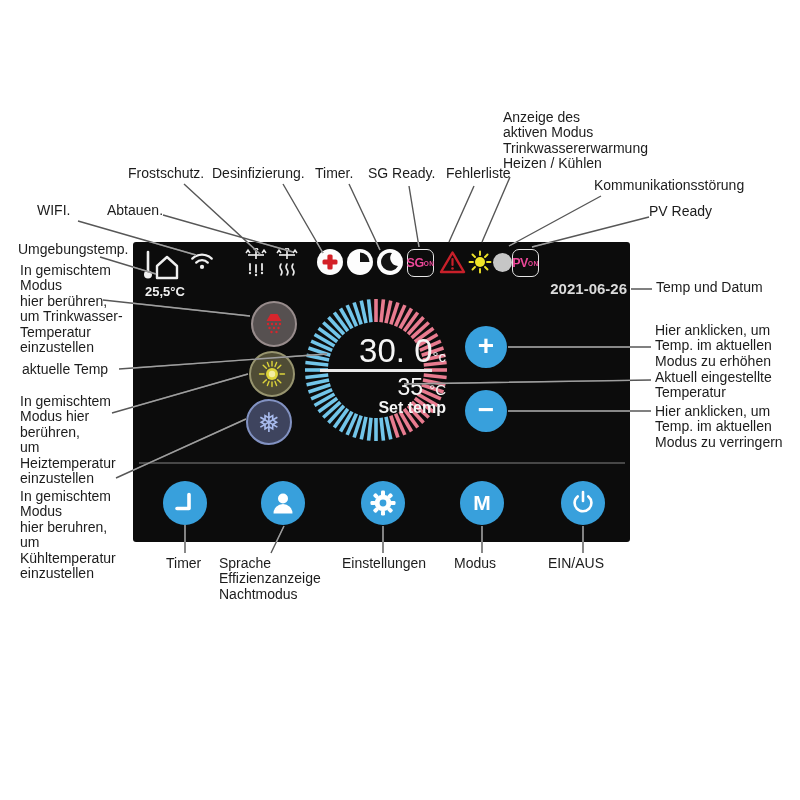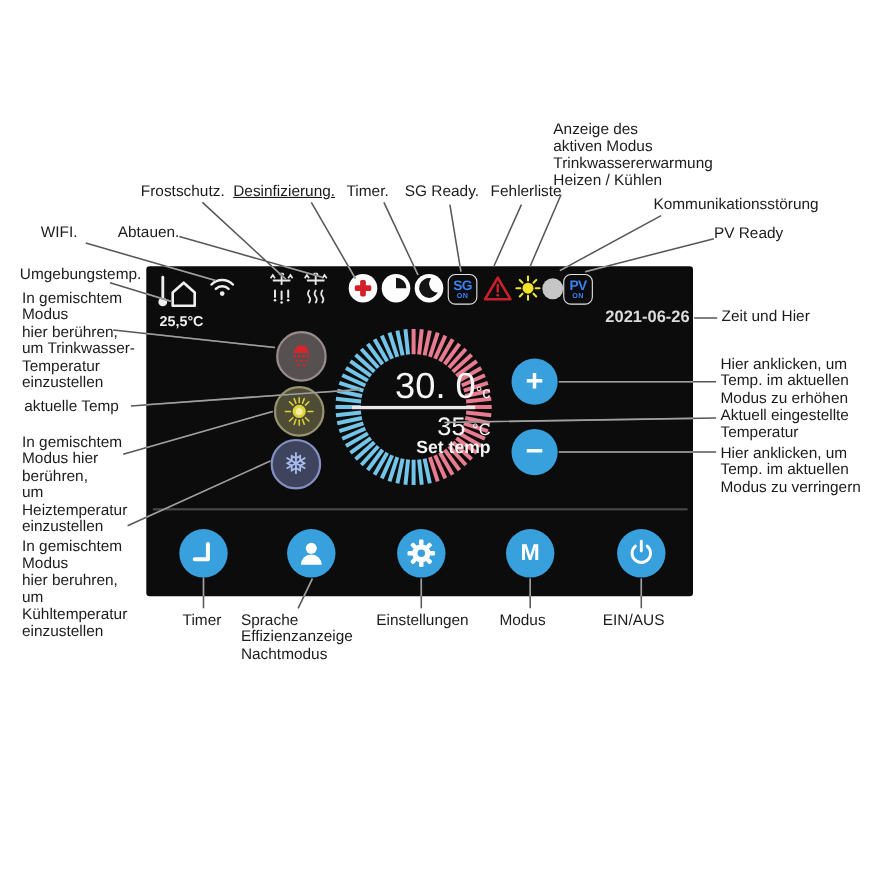--- a/index.html
+++ b/index.html
@@ -3,42 +3,42 @@
 <meta charset="utf-8">
 <style>
   html,body{margin:0;padding:0;background:#fff;}
   .canvas{position:relative;width:800px;height:800px;background:#ffffff;overflow:hidden;
           font-family:"Liberation Sans",sans-serif;color:#161616;}
   .note{position:absolute;font-size:14px;line-height:15.4px;white-space:pre-line;color:#1c1c1c;}
   .panel{position:absolute;left:133px;top:242px;width:497px;height:300px;background:#0c0c0c;border-radius:3px;}
   .abs{position:absolute;}
   .circle-ind{position:absolute;width:26px;height:26px;border-radius:50%;background:#fdfdfd;}
   .badge{position:absolute;width:25px;height:26px;border:1.6px solid #e6e6e6;border-radius:7px;
-         display:flex;flex-direction:column;align-items:center;justify-content:center;color:#3b82f6;}
+         display:flex;flex-direction:row;align-items:center;justify-content:center;color:#ec4899;}
   .badge .bt{font-size:12.5px;font-weight:700;line-height:12px;letter-spacing:-0.5px;}
   .badge .bb{font-size:6.5px;font-weight:700;line-height:7px;letter-spacing:0.5px;}
   .mode-circle{position:absolute;width:42px;height:42px;border-radius:50%;display:flex;align-items:center;justify-content:center;}
   .round-btn{position:absolute;width:42px;height:42px;border-radius:50%;display:flex;align-items:center;justify-content:center;}
   .bottom-btn{position:absolute;width:44px;height:44px;border-radius:50%;display:flex;align-items:center;justify-content:center;}
   .pm{font-size:28px;font-weight:700;color:#fff;line-height:1;padding-bottom:3px;}
   .ctext{position:absolute;left:173px;width:140px;text-align:right;color:#f5f5f5;}
   .overlay{position:absolute;left:0;top:0;width:800px;height:800px;pointer-events:none;z-index:6;}
   .ambient-temp{position:absolute;left:8px;top:42px;width:48px;text-align:center;
                 font-size:13px;font-weight:600;color:#f0f0f0;}
   .time{position:absolute;right:3px;top:-3px;font-size:37px;font-weight:600;color:#fafafa;line-height:42px;letter-spacing:0.5px;}
   .date{position:absolute;right:3px;top:38px;font-size:15px;font-weight:600;color:#dcdcdc;}
   .snow-glyph{font-family:"DejaVu Sans",sans-serif;font-size:27px;color:#a9bcee;line-height:1;}
 </style>
 </head>
 <body>
 
 <div class="canvas">
 
   <div class="note" style="left:128px;top:166px;">Frostschutz.</div>
-  <div class="note" style="left:212px;top:166px;text-decoration:underline;">Desinfizierung.</div>
+  <div class="note" style="left:212px;top:166px;">Desinfizierung.</div>
   <div class="note" style="left:315px;top:166px;">Timer.</div>
   <div class="note" style="left:368px;top:166px;">SG Ready.</div>
   <div class="note" style="left:446px;top:166px;">Fehlerliste</div>
   <div class="note" style="left:107px;top:203px;">Abtauen.</div>
   <div class="note" style="left:37px;top:203px;">WIFI.</div>
   <div class="note" style="left:18px;top:242px;">Umgebungstemp.</div>
   <div class="note" style="left:20px;top:263px;">In gemischtem
 Modus
 hier berühren,
 um Trinkwasser-
@@ -56,21 +56,21 @@
 hier beruhren,
 um
 Kühltemperatur
  einzustellen</div>
   <div class="note" style="left:503px;top:110px;">Anzeige des
 aktiven Modus
 Trinkwassererwarmung
 Heizen / Kühlen</div>
   <div class="note" style="left:594px;top:178px;">Kommunikationsstörung</div>
   <div class="note" style="left:649px;top:204px;">PV Ready</div>
-  <div class="note" style="left:656px;top:280px;">Zeit und Hier</div>
+  <div class="note" style="left:656px;top:280px;">Temp und Datum</div>
   <div class="note" style="left:655px;top:323px;">Hier anklicken, um
 Temp. im aktuellen
  Modus zu erhöhen</div>
   <div class="note" style="left:655px;top:370px;">Aktuell eingestellte
 Temperatur</div>
   <div class="note" style="left:655px;top:404px;">Hier anklicken, um
 Temp. im aktuellen
  Modus zu verringern</div>
   <div class="note" style="left:166px;top:556px;">Timer</div>
   <div class="note" style="left:219px;top:556px;">Sprache

